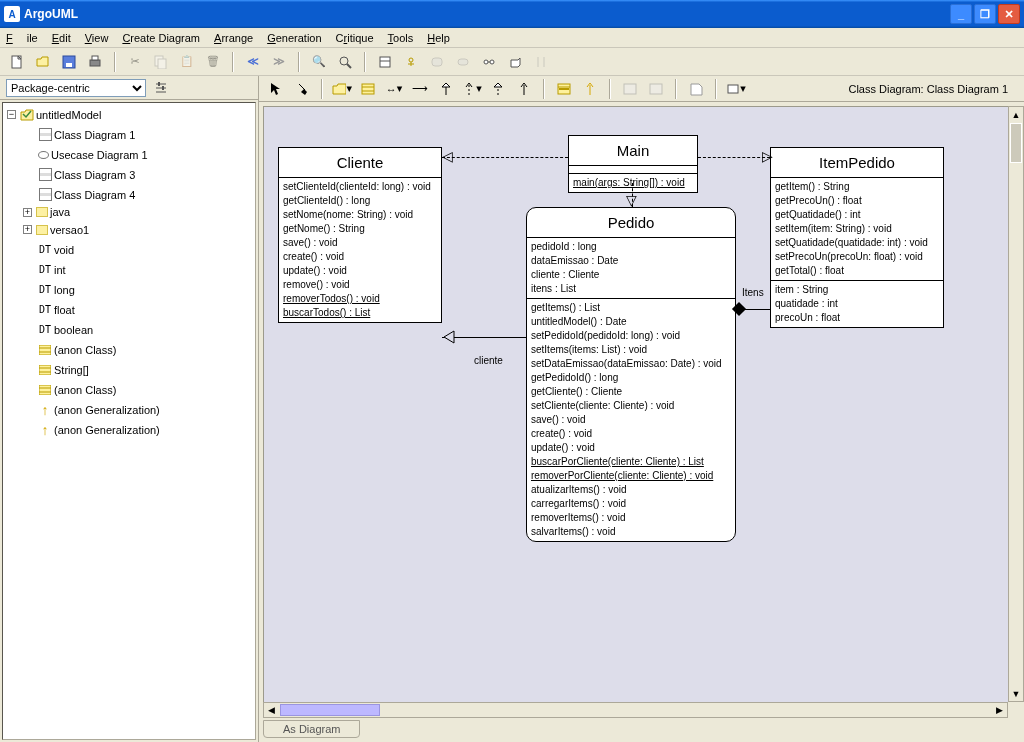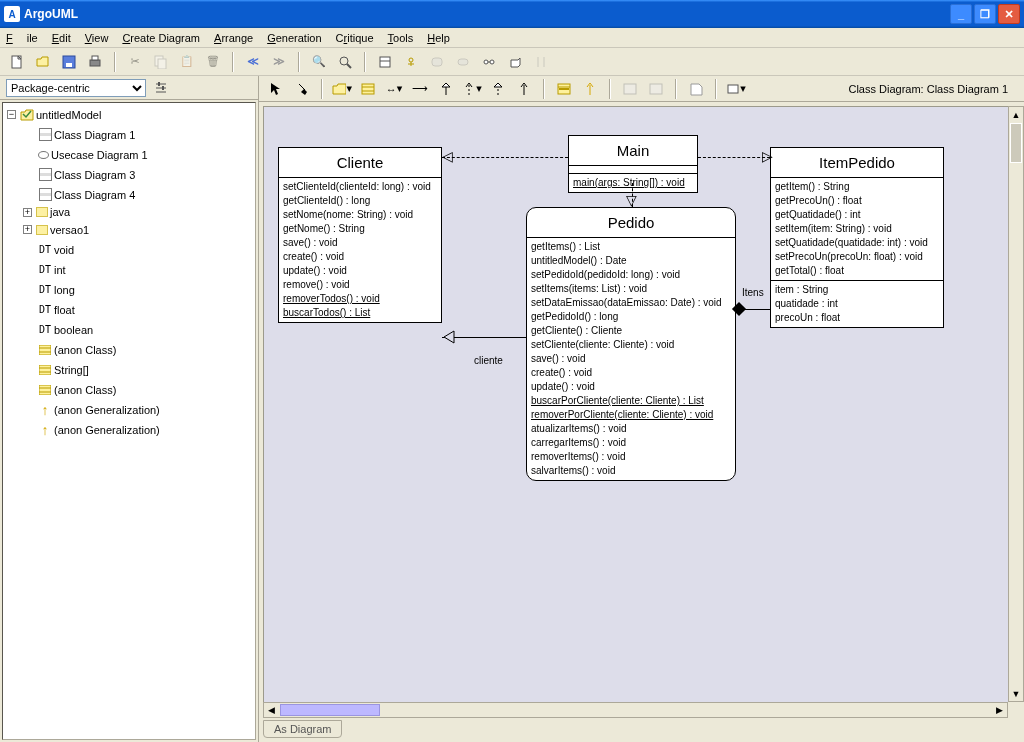--- a/index.html
+++ b/index.html
@@ -60,21 +60,21 @@
 .vscroll .thumb { position:absolute; top:16px; left:1px; right:1px; height:40px; background:#cdcabb; border:1px solid #fff;}
 .vscroll .arr { position:absolute; left:0; right:0; height:15px; background:#ece9d8; display:flex; align-items:center; justify-content:center; font-size:9px;}
 .vscroll .arr.up{top:0;} .vscroll .arr.dn{bottom:0;}
 .hscroll { position:absolute; left:4px; right:16px; bottom:24px; height:16px; background:#ece9d8; border:1px solid #aca899;}
 .hscroll .thumb{ position:absolute; left:16px; top:1px; bottom:1px; width:100px; background:#bdb8ff; border:1px solid #9a95e0;}
 .hscroll .arr { position:absolute; top:0; bottom:0; width:15px; background:#ece9d8; display:flex; align-items:center; justify-content:center; font-size:9px;}
 .hscroll .arr.l{left:0;} .hscroll .arr.r{right:0;}
 
 
 .bottom-tabs { position:absolute; left:4px; bottom:4px; height:18px; display:flex;}
-.bottom-tab { background:#ece9d8; border:1px solid #aca899; border-radius:0 0 4px 4px; padding:2px 10px; font-size:11px; color:#555;}
+.bottom-tab { background:#ece9d8; border:1px solid #aca899; border-radius:0 0 4px 4px; padding:2px 19px; font-size:11px; color:#555;}
 
 
 .umlclass { position: absolute; background: #fff; border: 1px solid #000; font-size: 10px; }
 .umlclass .name { text-align: center; padding: 6px 4px; border-bottom: 1px solid #000; font-size:15px; }
 .umlclass .section { border-bottom: 1px solid #000; padding: 2px 4px; }
 .umlclass .section:last-child { border-bottom: none; }
 .umlclass .section div { white-space: nowrap; line-height: 14px; }
 .umlclass .section div.u { text-decoration: underline; }
 
 
@@ -449,20 +449,26 @@
                 <div>create() : void</div>
                 <div>update() : void</div>
                 <div>remove() : void</div>
                 <div class="u">removerTodos() : void</div>
                 <div class="u">buscarTodos() : List</div>
               </div>
           </div>
 
           <div class="umlclass" style="left:262px; top:100px; width:210px;border-radius:10px;">
             <div class="name">Pedido</div>
+            <div class="section" id="pedido-attrs">
+                <div>pedidoId : long</div>
+                <div>dataEmissao : Date</div>
+                <div>cliente : Cliente</div>
+                <div>itens : List</div>
+              </div>
             <div class="section" id="pedido-ops">
                 <div>getItems() : List</div>
                 <div>untitledModel() : Date</div>
                 <div>setPedidoId(pedidoId: long) : void</div>
                 <div>setItems(items: List) : void</div>
                 <div>setDataEmissao(dataEmissao: Date) : void</div>
                 <div>getPedidoId() : long</div>
                 <div>getCliente() : Cliente</div>
                 <div>setCliente(cliente: Cliente) : void</div>
                 <div>save() : void</div>

